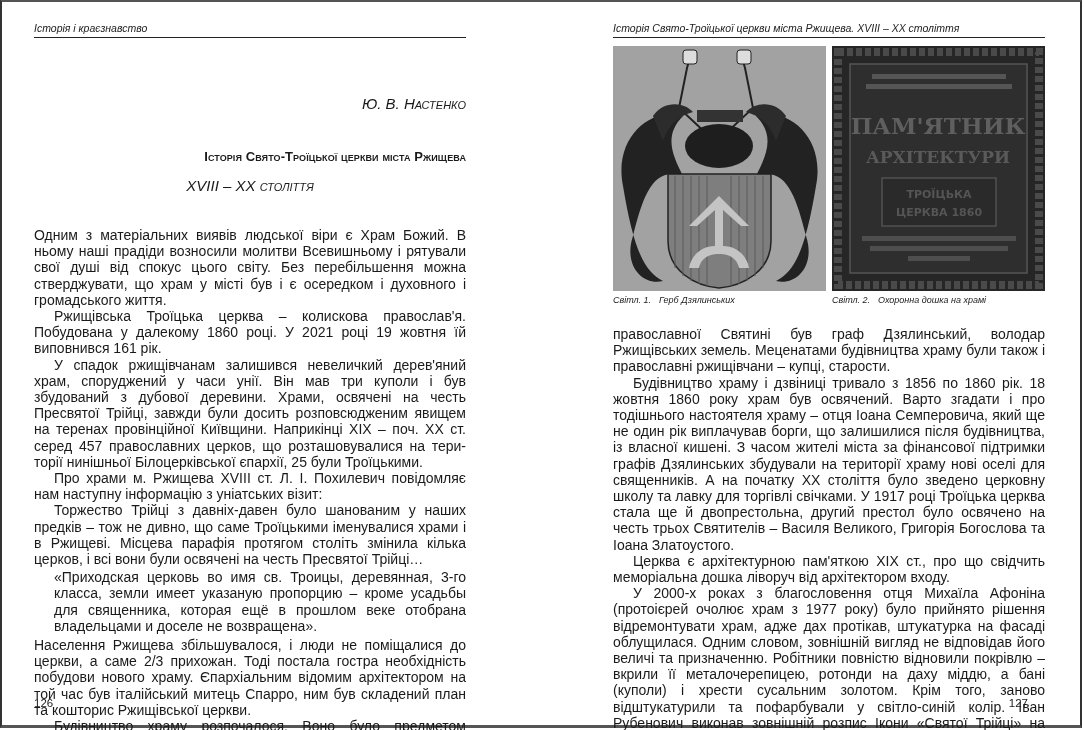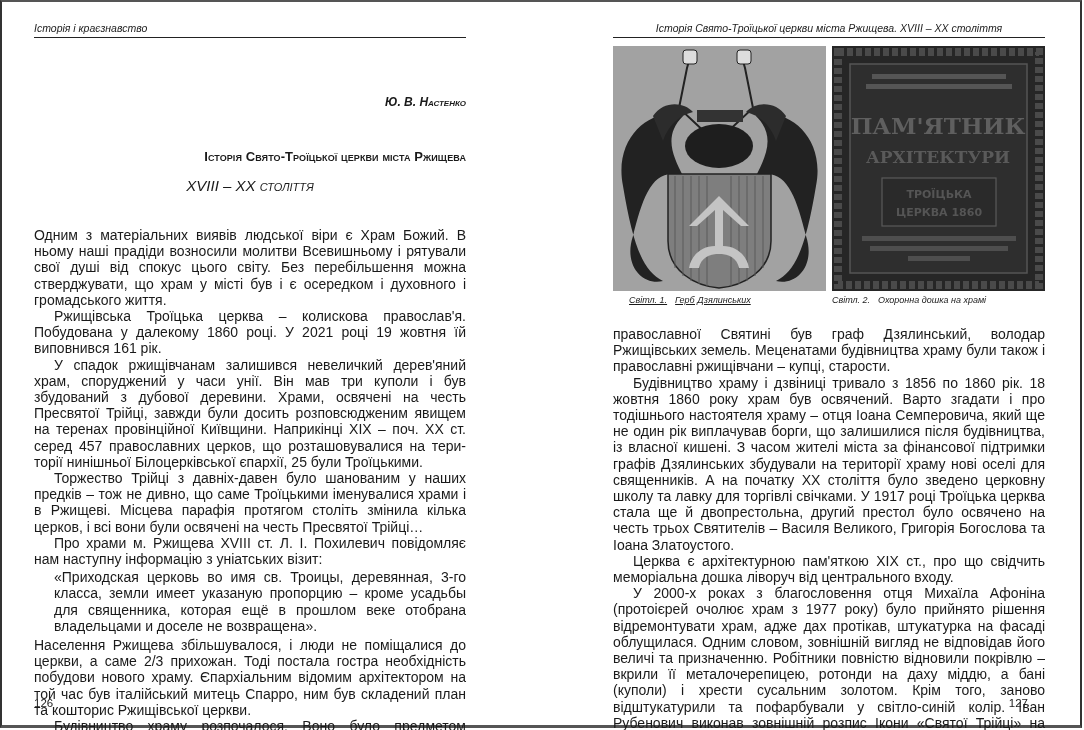--- a/index.html
+++ b/index.html
@@ -18,25 +18,25 @@
   .page { position: absolute; top: 0; height: 516px; }
   .page.left { left: 34px; width: 432px; }
   .page.right { left: 613px; width: 432px; }
 
   .running-head {
     position: absolute; top: 22px; left: 0; right: 0;
     font-style: italic; font-size: 10.5px; color: #222;
     border-bottom: 1.5px solid #222; padding-bottom: 2px; height: 13px;
     white-space: nowrap;
   }
-  .right .running-head { text-align: center; }
+  .right .running-head { text-align: left; }
 
   .author {
     position: absolute; top: 95px; right: 0;
-    font-weight: bold; font-style: italic; font-size: 12px;
+    font-weight: normal; font-style: italic; font-size: 15px;
   }
   .author .sc { font-variant: small-caps; }
   .title {
     position: absolute; top: 149px; left: 0; right: 0; text-align: right;
     font-weight: bold; font-size: 13px; font-variant: small-caps; letter-spacing: 0.1px;
   }
   .subtitle {
     position: absolute; top: 177px; left: 0; right: 0; text-align: center;
     font-size: 15px;
     font-style: italic;
@@ -62,21 +62,21 @@
 
   .figure {
     position: absolute; top: 46px; height: 245px; width: 213px; overflow: hidden;
   }
   .fig1 { left: 0; background: #9c9c9c; }
   .fig2 { left: 219px; background: #bef264; }
   .figure svg { width: 100%; height: 100%; display: block; }
   .caption {
     position: absolute; top: 295px; font-style: italic; font-size: 9px; white-space: nowrap;
   }
-  .cap1 { left: 16px; text-decoration: underline; }
+  .cap1 { left: 0; }
   .cap2 { left: 219px; }
   .caption .label { margin-right: 8px; }
 </style>
 </head>
 <body>
 
 <div class="frame"></div>
 
 <div class="page left">
   <div class="running-head">Історія і краєзнавство</div>
@@ -84,22 +84,22 @@
   <div class="title">Історія Свято-Троїцької церкви міста Ржищева</div>
   <div class="subtitle">
     <span>XVIII – XX</span>
     <span class="sc">століття</span>
   </div>
 
   <div class="body-text">
     <p class="noindent">Одним з матеріальних виявів людської віри є Храм Божий. В ньому наші прадіди возносили молитви Всевишньому і рятували свої душі від спокус цього світу. Без перебільшення можна стверджувати, що храм у місті був і є осередком і духовного і громадського життя.</p>
     <p>Ржищівська Троїцька церква – колискова православ'я. Побудована у далекому 1860 році. У 2021 році 19 жовтня їй виповнився 161 рік.</p>
     <p>У спадок ржищівчанам залишився невеличкий дерев'яний храм, споруд­жений у часи унії. Він мав три куполи і був збудований з дубової деревини. Храми, освячені на честь Пресвятої Трійці, завжди були досить розпов­сюдженим явищем на теренах провінційної Київщини. Наприкінці XIX – поч. XX ст. серед 457 православних церков, що розташовувалися на тери­торії нинішньої Білоцерківської єпархії, 25 були Троїцькими.</p>
+    <p>Про храми м. Ржищева XVIII ст. Л. І. Похилевич повідомляє нам наступну інформацію з уніатських візит:</p>
     <p>Торжество Трійці з давніх-давен було шанованим у наших предків – тож не дивно, що саме Троїцькими іменувалися храми і в Ржищеві. Місцева парафія протягом століть змінила кілька церков, і всі вони були освячені на честь Пресвятої Трійці…</p>
-    <p>Про храми м. Ржищева XVIII ст. Л. І. Похилевич повідомляє нам наступну інформацію з уніатських візит:</p>
     <p class="quote">«Приходская церковь во имя св. Троицы, деревянная, 3-го класса, земли имеет указаную пропорцию – кроме усадьбы для священни­ка, которая ещё в прошлом веке отобрана владельцами и доселе не возвращена».</p>
     <p class="noindent">Населення Ржищева збільшувалося, і люди не поміщалися до церкви, а саме 2/3 прихожан. Тоді постала гостра необхідність побудови нового храму. Єпархіальним відомим архітектором на той час був італійський ми­тець Спарро, ним був складений план та кошторис Ржищівської церкви.</p>
     <p>Будівництво храму розпочалося. Воно було предметом пильної уваги не лише Київського, але й Санкт-Петербурзького чиновництва. Кам'яні храми у провінційній Київщині були на той час рідкістю. Меценатом Величної</p>
   </div>
 
   <div class="page-num">126</div>
 </div>
 
 <div class="page right">
   <div class="running-head">Історія Свято-Троїцької церкви міста Ржищева. XVIII – XX століття</div>
@@ -157,18 +157,18 @@
   <div class="caption cap1">
     <span class="label">Світл. 1.</span><span>Герб Дзялинських</span>
   </div>
   <div class="caption cap2">
     <span class="label">Світл. 2.</span><span>Охоронна дошка на храмі</span>
   </div>
 
   <div class="body-text">
     <p class="noindent">православної Святині був граф Дзялинський, володар Ржищівських земель. Меценатами будівництва храму були також і православні ржищівчани – купці, старости.</p>
     <p>Будівництво храму і дзвіниці тривало з 1856 по 1860 рік. 18 жовтня 1860 року храм був освячений. Варто згадати і про тодішнього настоятеля храму – отця Іоана Семперовича, який ще не один рік виплачував борги, що залишилися після будівництва, із власної кишені. З часом жителі міста за фінансової підтримки графів Дзялинських збудували на території храму нові оселі для священників. А на початку XX століття було зведено цер­ковну школу та лавку для торгівлі свічками. У 1917 році Троїцька церква стала ще й двопрестольна, другий престол було освячено на честь трьох Святителів – Василя Великого, Григорія Богослова та Іоана Златоустого.</p>
-    <p>Церква є архітектурною пам'яткою XIX ст., про що свідчить меморіальна дошка ліворуч від центрального входу.</p>
+    <p>Церква є архітектурною пам'яткою XIX ст., про що свідчить меморіальна дошка ліворуч від архітектором входу.</p>
     <p>У 2000-х роках з благословення отця Михаїла Афоніна (протоієрей очолює храм з 1977 року) було прийнято рішення відремонтувати храм, адже дах протікав, штукатурка на фасаді облущилася. Одним словом, зовнішній вигляд не відповідав його величі та призначенню. Робітники повністю відновили покрівлю – вкрили її металочерепицею, ротонди на даху міддю, а бані (куполи) і хрести сусальним золотом. Крім того, заново відштукатурили та пофарбували у світло-синій колір. Іван Рубенович виконав зовнішній розпис Ікони «Святої Трійці» на північній стіні храму. Під час ремонту в цій стіні робітники знайшли рештки снарядів II Світової війни.</p>
   </div>
 
   <div class="page-num">127</div>
 </div>
 
 </body></html>

